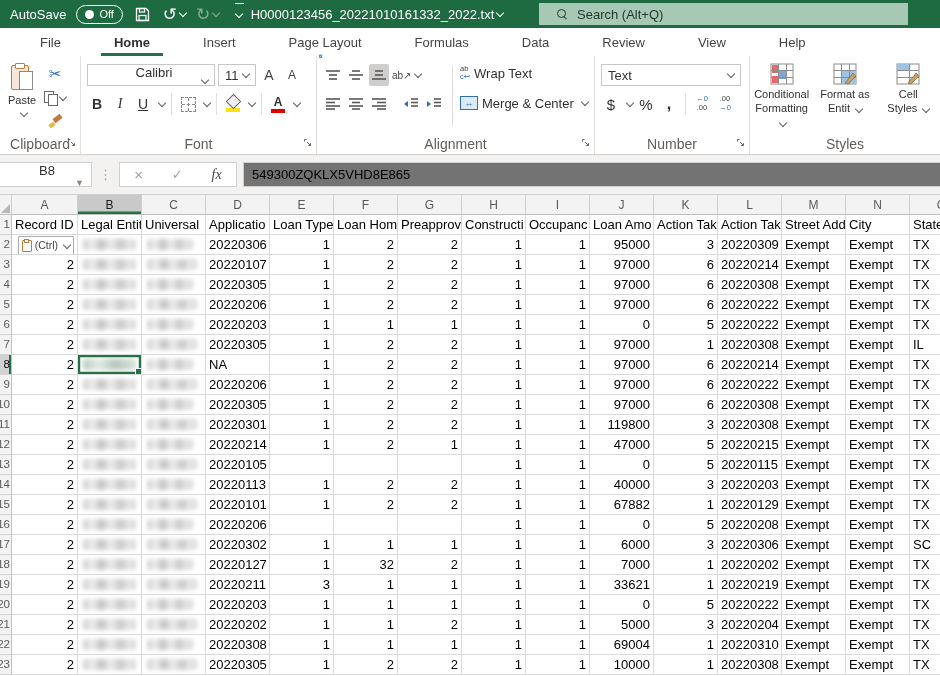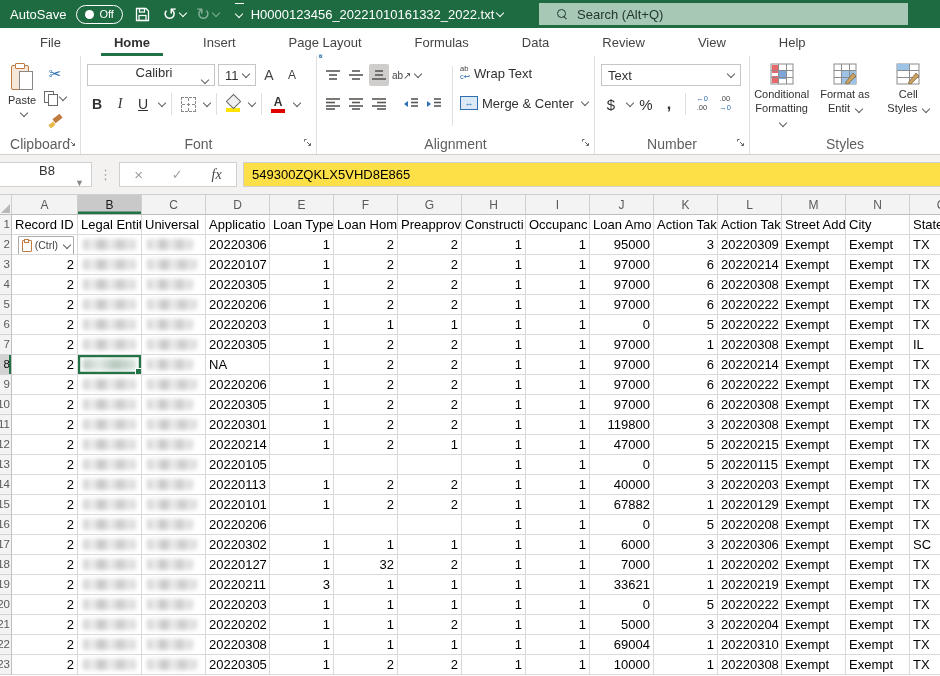--- a/index.html
+++ b/index.html
@@ -97,21 +97,21 @@
   .styico{width:24px;height:22px;margin-bottom:3px;}
   
   .fbar{height:40px;background:#f3f2f1;border-bottom:1px solid #cfcfcf;display:flex;align-items:center;box-sizing:border-box;padding:0;}
   .namebox{width:92px;height:25px;background:#fff;border:1px solid #d0d0d0;border-left:none;display:flex;align-items:center;font-size:13px;color:#323130;padding-left:3px;box-sizing:border-box;cursor:pointer;flex-direction:column;}
   .namebox .caret{margin-left:auto;margin-right:7px;color:#8a8886;font-size:9px;}
   .fdots{color:#a19f9d;font-size:13px;margin:0 7px;}
   .fxbox{width:118px;height:25px;background:#fff;border:1px solid #d0d0d0;display:flex;align-items:center;justify-content:space-around;box-sizing:border-box;}
   .fxbox .x{color:#a19f9d;font-size:15px;cursor:pointer;}
   .fxbox .ok{color:#a19f9d;font-size:13px;cursor:pointer;}
   .fxbox .fx{font-style:italic;font-family:"Liberation Serif",serif;font-size:14px;color:#444;cursor:pointer;}
-  .fvalue{flex:1;height:25px;background:#fde047;border:1px solid #d0d0d0;border-right:none;margin-left:6px;display:flex;align-items:center;padding-left:8px;font-size:13px;color:#000;box-sizing:border-box;cursor:text;}
+  .fvalue{flex:1;height:25px;background:#737373;border:1px solid #d0d0d0;border-right:none;margin-left:6px;display:flex;align-items:center;padding-left:8px;font-size:13px;color:#000;box-sizing:border-box;cursor:text;}
 
   
   .sheet{height:480px;background:#fff;overflow:hidden;}
   .r{display:flex;height:20px;}
   .c{width:64px;box-sizing:border-box;border-right:1px solid #dadada;border-bottom:1px solid #dadada;overflow:hidden;white-space:nowrap;font-size:13px;line-height:19px;color:#000;background:#fff;flex:none;position:relative;}
   .cA{width:66px;}
   .rh{width:12px;flex:none;box-sizing:border-box;background:#f3f3f3;border-right:1px solid #c0c0c0;border-bottom:1px solid #d4d4d4;color:#5a5a5a;font-size:11.5px;line-height:19px;display:flex;justify-content:flex-end;overflow:hidden;padding-right:1px;}
   .rh.selrow{background:#d2d2d2;box-shadow:inset -2px 0 0 #217346;color:#0f0f0f;}
   .letters .c{background:#f3f3f3;border-right:1px solid #cfcfcf;border-bottom:1px solid #bdbdbd;color:#5a5a5a;font-size:12px;text-align:center;line-height:20px;cursor:pointer;}
   .letters .c.sel{background:#c9c9c9;box-shadow:inset 0 -2.5px 0 #217346;color:#1a1a1a;}

